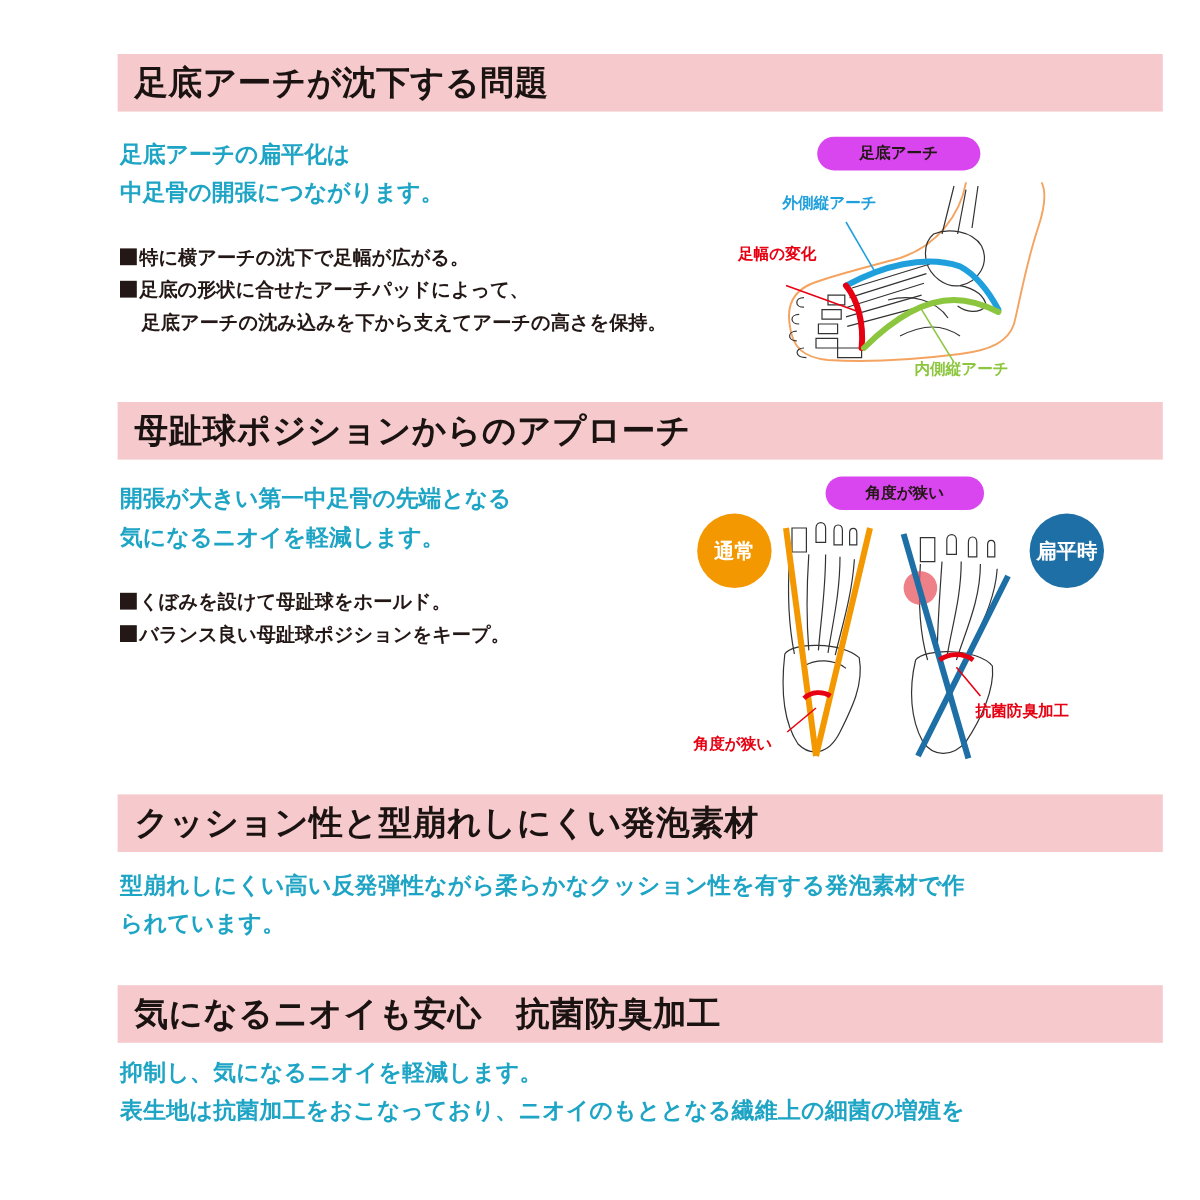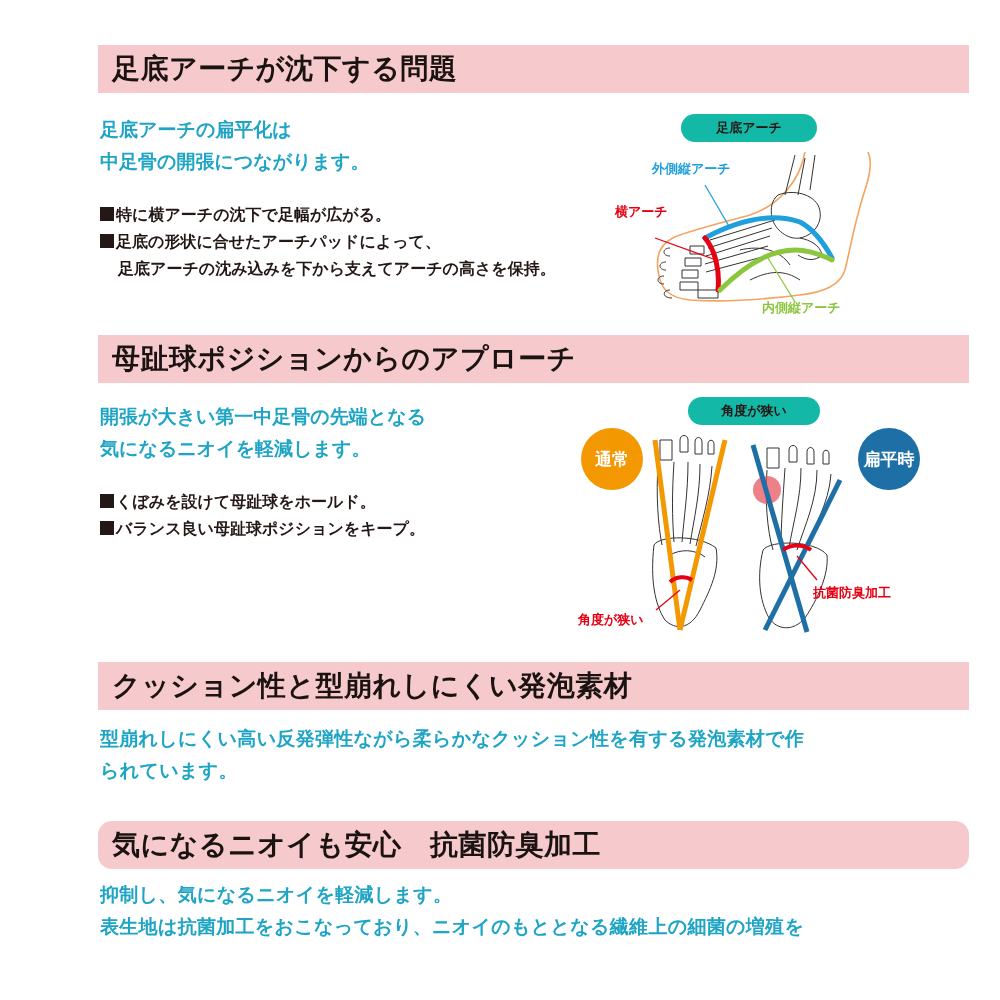--- a/index.html
+++ b/index.html
@@ -29,21 +29,21 @@
     position: absolute; left: 100px;
     font-family: "DejaVu Serif", "Liberation Serif", serif;
     font-size: 16px; font-weight: bold; color: #231815;
     line-height: 27px; white-space: nowrap;
   }
   .bullet-line { display: block; }
   .bullet-indent { padding-left: 18px; }
   .sq { display: inline-block; width: 14px; height: 14px; background: #231815; margin-right: 2px; vertical-align: -1px; }
 
   .pill {
-    position: absolute; height: 28px; border-radius: 14px; background: #14b8a6;
+    position: absolute; height: 28px; border-radius: 14px; background: #d946ef;
     display: flex; align-items: center; justify-content: center;
     font-size: 13px; font-weight: bold; color: #231815;
   }
 
   .fig { position: absolute; }
   .fig svg { display: block; }
 
   .circle-badge {
     position: absolute; width: 62px; height: 62px; border-radius: 50%;
     display: flex; align-items: center; justify-content: center;
@@ -91,21 +91,21 @@
       <path d="M55 88 C85 72 120 62 150 72 C165 80 175 95 182 108" fill="none" stroke="#1fa0dc" stroke-width="5" stroke-linecap="round"></path>
       <path d="M55 88 C65 100 70 120 68 140" fill="none" stroke="#e60012" stroke-width="5" stroke-linecap="round"></path>
       <path d="M70 140 C95 115 120 100 145 100 C160 100 172 105 182 110" fill="none" stroke="#8cc63f" stroke-width="5" stroke-linecap="round"></path>
 
       <line x1="55" y1="35" x2="80" y2="78" stroke="#1fa0dc" stroke-width="1.3"></line>
       <line x1="5" y1="88" x2="66" y2="110" stroke="#e60012" stroke-width="1.3"></line>
       <line x1="118" y1="108" x2="145" y2="152" stroke="#8cc63f" stroke-width="1.3"></line>
     </svg>
   </div>
   <div class="fig-label" style="left:652px; top:160px; color:#1fa0dc;">外側縦アーチ</div>
-  <div class="fig-label" style="left:615px; top:203px; color:#e60012;">横アーチ</div>
+  <div class="fig-label" style="left:615px; top:203px; color:#e60012;">足幅の変化</div>
   <div class="fig-label" style="left:762px; top:299px; color:#8cc63f;">内側縦アーチ</div>
 </section>
 
 <section>
   <div class="bar" style="top:335px;">
     <h2 class="bar-title">母趾球ポジションからのアプローチ</h2>
   </div>
   <div class="lead" style="top:400px;">
     <div>開張が大きい第一中足骨の先端となる</div>
     <div>気になるニオイを軽減します。</div>
@@ -157,20 +157,20 @@
   <div class="bar" style="top:662px;">
     <h2 class="bar-title">クッション性と型崩れしにくい発泡素材</h2>
   </div>
   <div class="lead lead-wide" style="top:722px;">
     <div>型崩れしにくい高い反発弾性ながら柔らかなクッション性を有する発泡素材で作</div>
     <div>られています。</div>
   </div>
 </section>
 
 <section>
-  <div class="bar" style="top:821px;border-radius:14px;">
+  <div class="bar" style="top:821px;">
     <h2 class="bar-title">気になるニオイも安心　抗菌防臭加工</h2>
   </div>
   <div class="lead lead-wide" style="top:878px;">
     <div>抑制し、気になるニオイを軽減します。</div>
     <div>表生地は抗菌加工をおこなっており、ニオイのもととなる繊維上の細菌の増殖を</div>
   </div>
 </section>
 
 </body></html>

